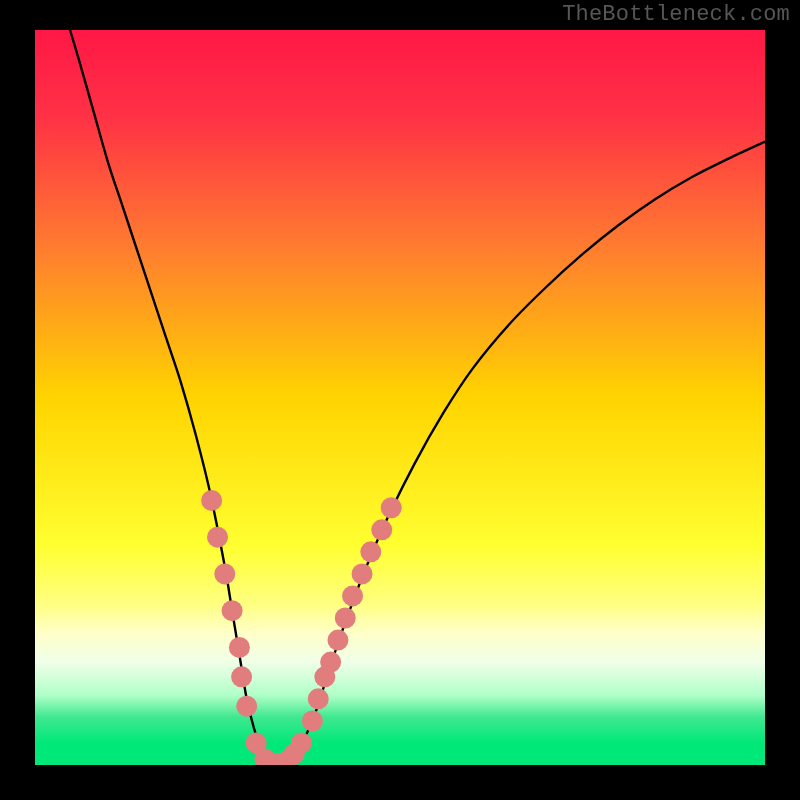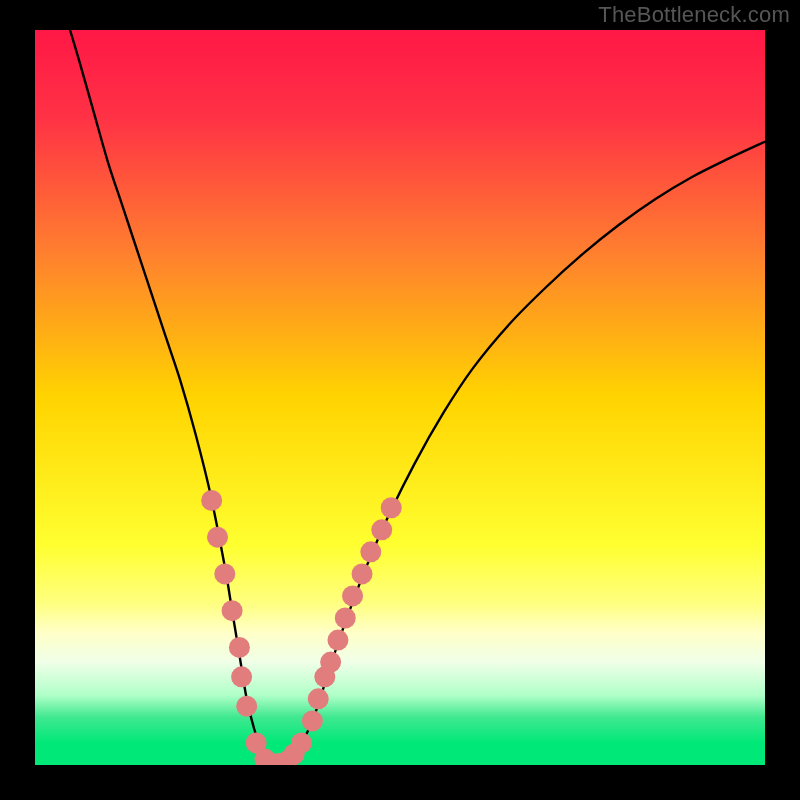--- a/index.html
+++ b/index.html
@@ -14,21 +14,21 @@
     position: relative;
     width: 800px;
     height: 800px;
     background: #000;
   }
   .watermark {
     position: absolute;
     top: 2px;
     right: 10px;
     color: #565656;
-    font-family: Liberation Sans, sans-serif;
+    font-family: Liberation Mono, monospace;
     font-size: 22px;
     font-weight: 500;
     z-index: 10;
     letter-spacing: 0.2px;
   }
   .plot {
     position: absolute;
     left: 35px;
     top: 30px;
     width: 730px;

